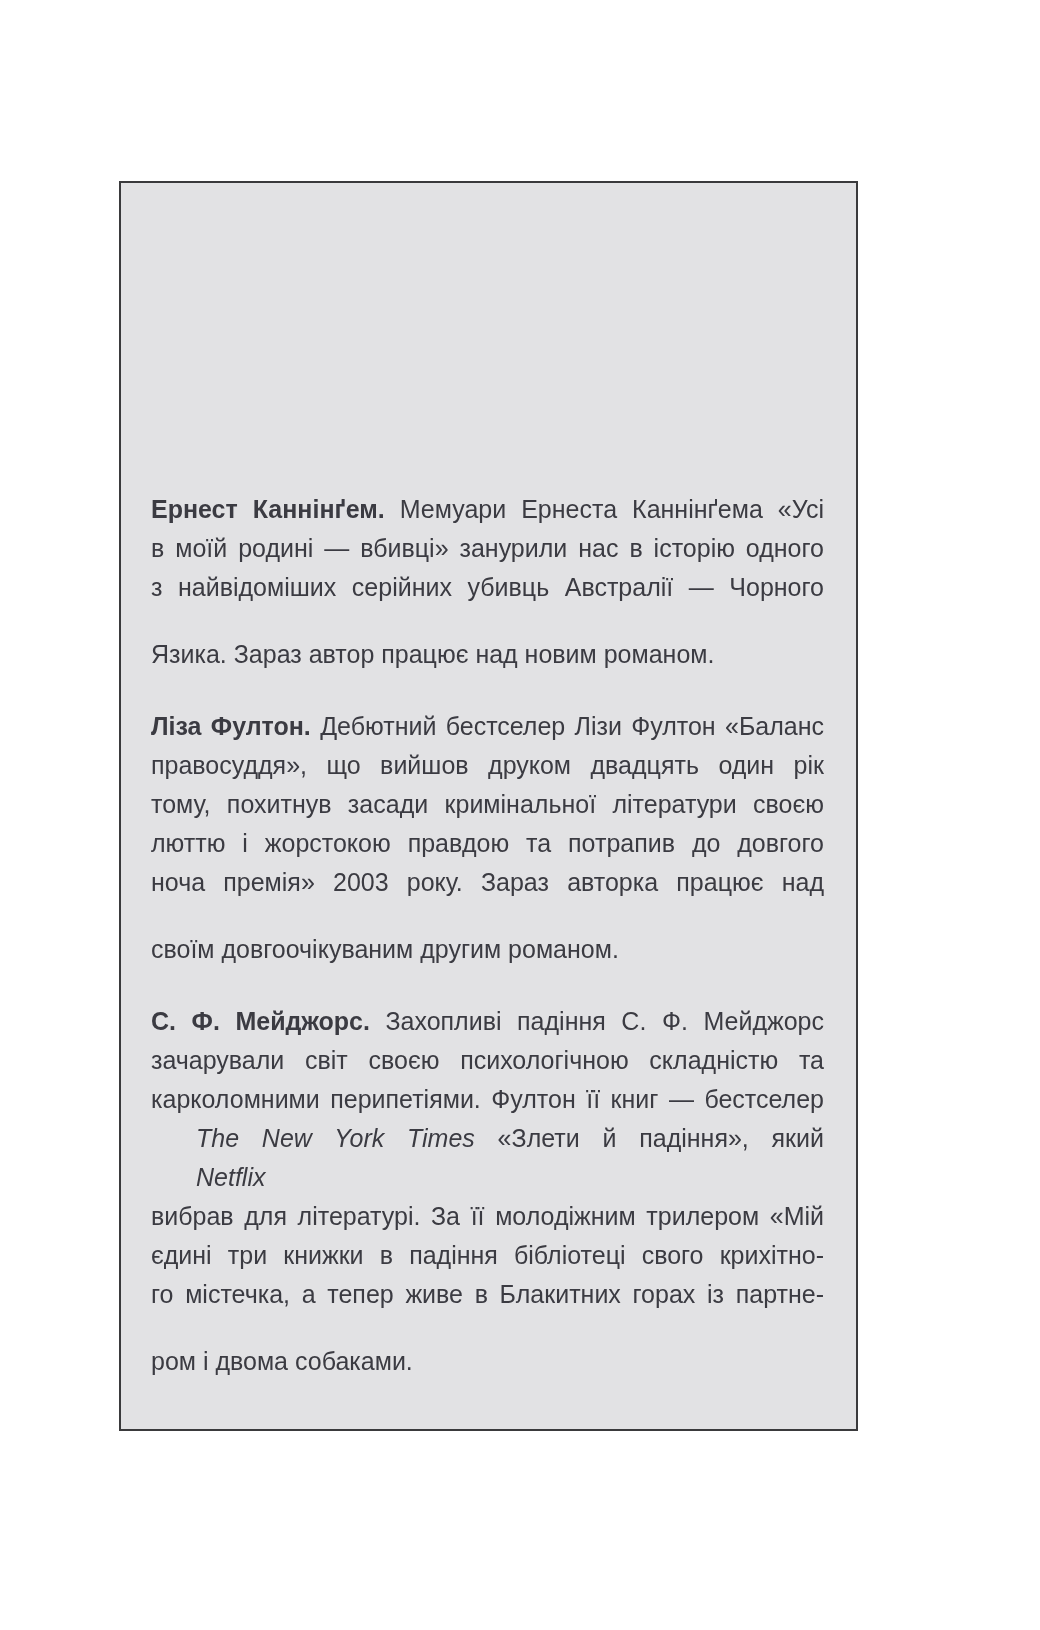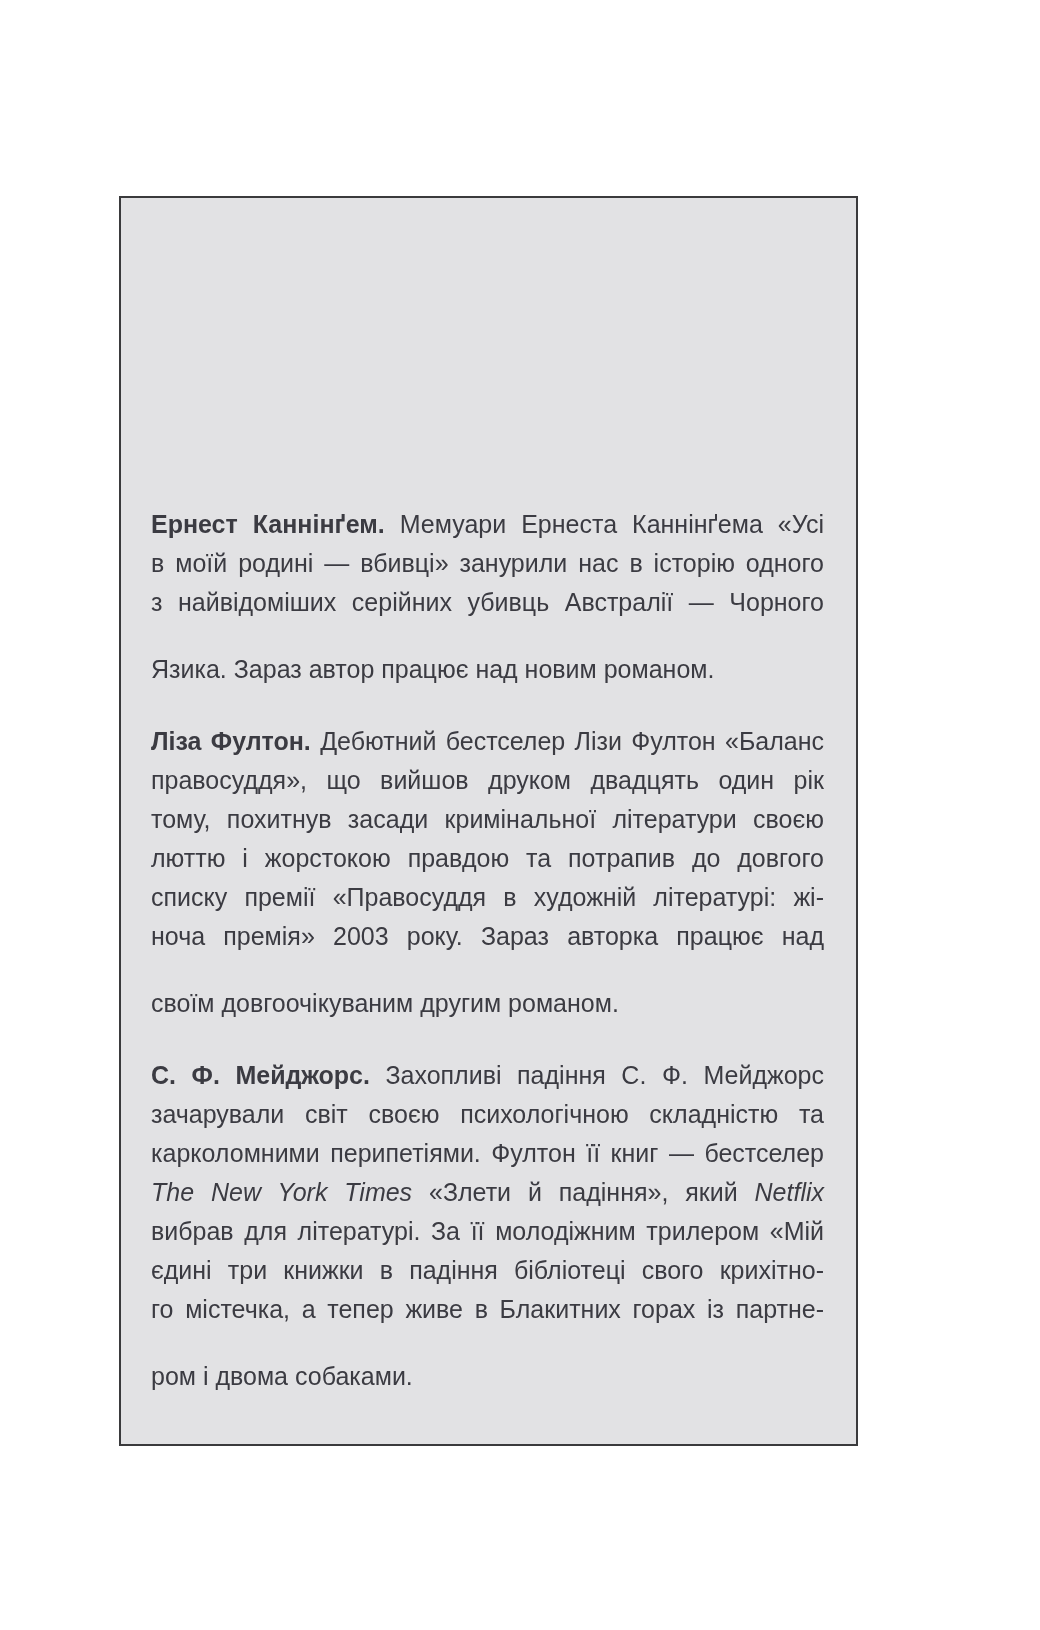--- a/index.html
+++ b/index.html
@@ -16,21 +16,21 @@
   body {
     width: 1040px;
     height: 1630px;
     position: relative;
     background: var(--canvas-bg);
     font-family: "Liberation Sans", sans-serif;
   }
   .panel {
     position: absolute;
     left: 119px;
-    top: 196px;
+    top: 181px;
     width: 739px;
     height: 1250px;
     background: var(--panel-bg);
     border: 2px solid var(--panel-border);
   }
   .text-block {
     position: absolute;
     left: 30px;
     right: 32px;
     top: 307px;
@@ -46,39 +46,38 @@
     text-align: justify;
     text-align-last: justify;
     white-space: normal;
   }
   .line.last {
     text-align: left;
     text-align-last: left;
     margin-top: 28px;
   }
   .b { font-weight: 700; }
-  .i { font-style: italic; }
+  .i { font-style: italic; margin-left: 45px; }
 </style>
 </head>
 <body>
 
 <div class="panel">
   <div class="text-block">
       <div class="para">
         <div class="line"><span class="b">Ернест Каннінґем.</span><span> Мемуари Ернеста Каннінґема «Усі</span></div>
         <div class="line"><span>в моїй родині — вбивці» занурили нас в історію одного</span></div>
         <div class="line"><span>з найвідоміших серійних убивць Австралії — Чорного</span></div>
         <div class="line last"><span>Язика. Зараз автор працює над новим романом.</span></div>
       </div>
       <div class="para">
         <div class="line"><span class="b">Ліза Фултон.</span><span> Дебютний бестселер Лізи Фултон «Баланс</span></div>
         <div class="line"><span>правосуддя», що вийшов друком двадцять один рік</span></div>
         <div class="line"><span>тому, похитнув засади кримінальної літератури своєю</span></div>
         <div class="line"><span>люттю і жорстокою правдою та потрапив до довгого</span></div>
-        <div class="line"><span>списку премії «Правосуддя в художній літературі: жі-</span></div>
         <div class="line"><span>ноча премія» 2003 року. Зараз авторка працює над</span></div>
         <div class="line last"><span>своїм довгоочікуваним другим романом.</span></div>
       </div>
       <div class="para">
         <div class="line"><span class="b">С. Ф. Мейджорс.</span><span> Захопливі падіння С. Ф. Мейджорс</span></div>
         <div class="line"><span>зачарували світ своєю психологічною складністю та</span></div>
         <div class="line"><span>карколомними перипетіями. Фултон її книг — бестселер</span></div>
         <div class="line"><span class="i">The New York Times</span><span> «Злети й падіння», який </span><span class="i">Netflix</span></div>
         <div class="line"><span>вибрав для літературі. За її молодіжним трилером «Мій</span></div>
         <div class="line"><span>єдині три книжки в падіння бібліотеці свого крихітно-</span></div>

